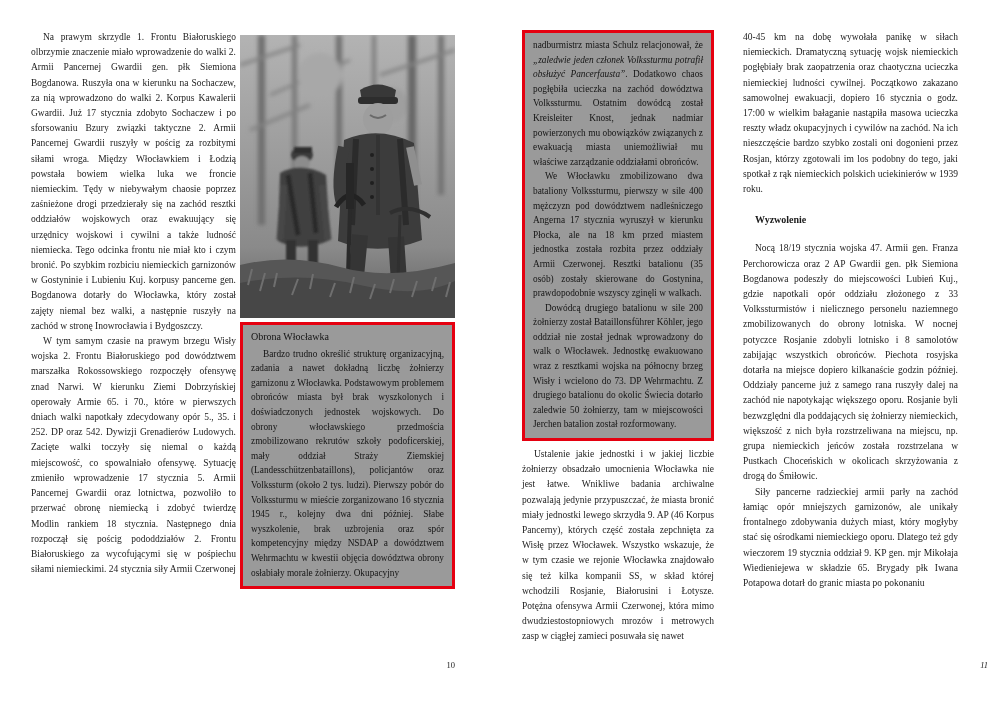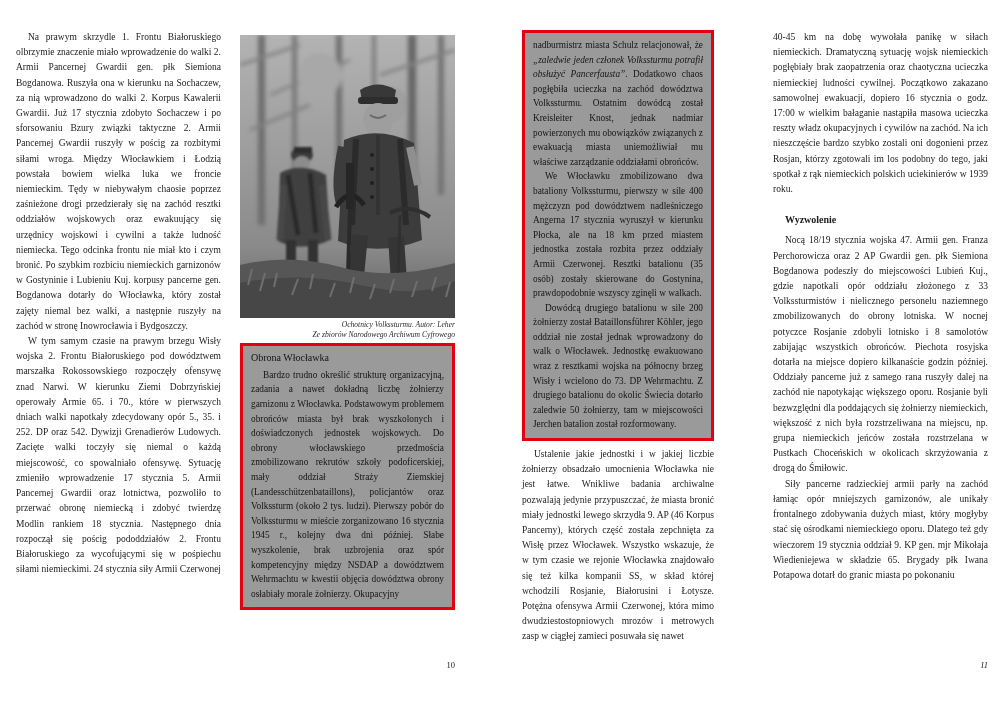--- a/index.html
+++ b/index.html
@@ -14,25 +14,25 @@
   .col {
     position: absolute;
     top: 30px;
     font-size: 9.5px;
     line-height: 15.2px;
     text-align: justify;
   }
   .para { text-indent: 12px; }
   .para.noindent { text-indent: 0; }
   
-  #p10-col1 { left: 16px;  width: 205px; }
+  #p10-col1 { left: 31px;  width: 205px; }
   #p10-col2 { left: 240px; width: 215px; }
   
   #p11-col1 { left: 522px; width: 192px; }
-  #p11-col2 { left: 773px; width: 215px; }
+  #p11-col2 { left: 743px; width: 215px; }
 
   .photo-wrap { margin-top: 5px; width: 215px; height: 283px; overflow: hidden; }
   .photo-wrap svg { display: block; }
   .caption {
     margin-top: 2px;
     font-size: 7.6px;
     line-height: 9.6px;
     font-style: italic;
     text-align: right;
     color: #2a2a2a;
@@ -53,21 +53,21 @@
     text-indent: 0;
     margin-bottom: 2px;
     text-align: left;
   }
   #p11-box { margin-top: 0; }
   .after-box { margin-top: 6px; }
   .section-heading {
     font-weight: bold;
     font-size: 10px;
     margin-top: 15px;
-    margin-bottom: 6px;
+    margin-bottom: 14px;
     text-indent: 12px;
     text-align: left;
   }
   .quote-italic { font-style: italic; }
   .page-number {
     position: absolute;
     top: 660px;
     font-size: 8.5px;
     color: #222;
     text-align: right;
@@ -154,24 +154,20 @@
       </g>
 
       <g>
         <path d="M0 230 Q50 218 100 232 T215 228 L215 283 L0 283 Z" fill="#565656"></path>
         <path d="M0 248 Q60 236 120 250 T215 246 L215 283 L0 283 Z" fill="#474747"></path>
         <path d="M8 250 l4 -16 M20 256 l5 -18 M34 252 l3 -14 M52 260 l6 -16 M70 254 l3 -15 M90 262 l5 -14 M110 258 l4 -16 M130 264 l5 -15 M150 258 l4 -14 M172 262 l5 -16 M192 256 l4 -14 M206 262 l4 -15" stroke="#6f6f6f" stroke-width="2"></path>
       </g>
     </svg>
   </div>
 
-  <div class="caption">
-    <div>Ochotnicy Volkssturmu. Autor: Leher</div>
-    <div>Ze zbiorów Narodowego Archiwum Cyfrowego</div>
-  </div>
 
   <div class="hl-box">
     <p class="box-title">Obrona Włocławka</p>
     <p class="para">Bardzo trudno określić strukturę organizacyjną, zadania a nawet dokładną liczbę żołnierzy garnizonu z Włocławka. Podstawowym problemem obrońców miasta był brak wyszkolonych i doświadczonych jednostek wojskowych. Do obrony włocławskiego przedmościa zmobilizowano rekrutów szkoły podoficerskiej, mały oddział Straży Ziemskiej (Landesschützenbataillons), policjantów oraz Volkssturm (około 2 tys. ludzi). Pierwszy pobór do Volkssturmu w mieście zorganizowano 16 stycznia 1945 r., kolejny dwa dni później. Słabe wyszkolenie, brak uzbrojenia oraz spór kompetencyjny między NSDAP a dowództwem Wehrmachtu w kwestii objęcia dowództwa obrony osłabiały morale żołnierzy. Okupacyjny</p>
   </div>
 </div>
 
 <div class="page-number" id="pn-left">10</div>
 
 <div class="col" id="p11-col1">

